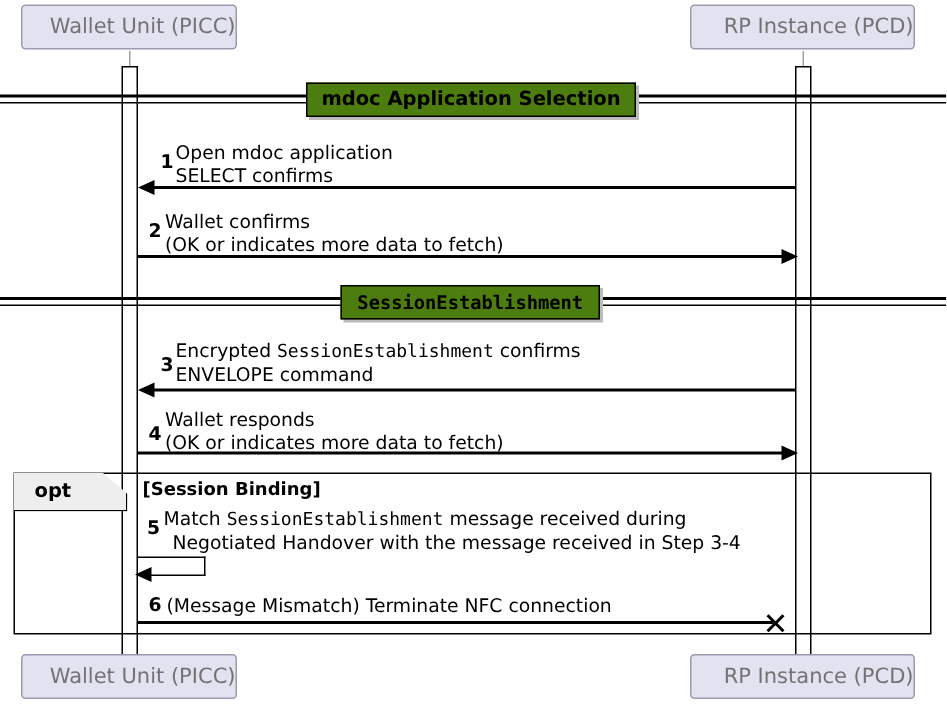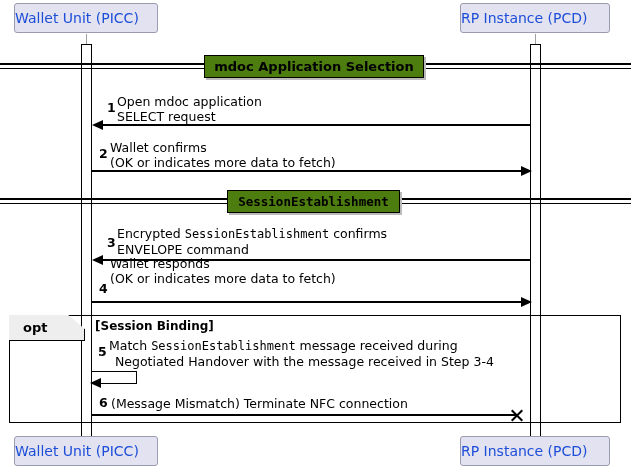--- a/index.html
+++ b/index.html
@@ -16,26 +16,26 @@
     overflow: hidden;
   }
 
   
   .participant {
     position: absolute;
     box-sizing: border-box;
     background: #E2E2F0;
     border: 1px solid #9B9BB0;
     border-radius: 3px;
-    color: #1d4ed8;
+    color: #737373;
     font-size: 14px;
     line-height: 1;
     display: flex;
     align-items: center;
-    justify-content: flex-start;
+    justify-content: flex-end;
     white-space: nowrap;
   }
 
   
   .lifeline {
     position: absolute;
     width: 1px;
     background: #A0A0A0;
   }
   .activation {
@@ -206,21 +206,21 @@
   </div>
 
   <div class="divider-lines" style="top:63px;"></div>
   <div class="divider-box" style="left:204px; top:55px; width:220px;">
     <span>mdoc Application Selection</span>
   </div>
 
   <div class="msg-num" style="left:107px; top:102px;">1</div>
   <div class="msg-text" style="left:117px; top:94px;">
     <div>Open mdoc application</div>
-    <div>SELECT request</div>
+    <div>SELECT confirms</div>
   </div>
   <div class="msg-line" style="left:96px; top:124px; width:434px;"></div>
   <div class="arrow-left" style="left:92px; top:120px;"></div>
 
   <div class="msg-num" style="left:99px; top:148px;">2</div>
   <div class="msg-text" style="left:110px; top:140px;">
     <div>Wallet confirms</div>
     <div>(OK or indicates more data to fetch)</div>
   </div>
   <div class="msg-line" style="left:92px; top:170px; width:430px;"></div>
@@ -233,21 +233,21 @@
 
   <div class="msg-num" style="left:107px; top:237px;">3</div>
   <div class="msg-text" style="left:117px; top:226px;">
     <div><span>Encrypted </span><span class="mono">SessionEstablishment</span><span> confirms</span></div>
     <div>ENVELOPE command</div>
   </div>
   <div class="msg-line" style="left:96px; top:259px; width:434px;"></div>
   <div class="arrow-left" style="left:92px; top:255px;"></div>
 
   <div class="msg-num" style="left:99px; top:283px;">4</div>
-  <div class="msg-text" style="left:110px; top:256px;">
+  <div class="msg-text" style="left:110px; top:272px;">
     <div>Wallet responds</div>
     <div>(OK or indicates more data to fetch)</div>
   </div>
   <div class="msg-line" style="left:92px; top:301px; width:430px;"></div>
   <div class="arrow-right" style="left:521px; top:297px;"></div>
 
   <div class="frame" style="left:9px; top:315px; width:612px; height:108px;"></div>
   <div class="frame-tab" style="left:9px; top:315px; width:76px; height:26px;">
     <span>opt</span>
   </div>

